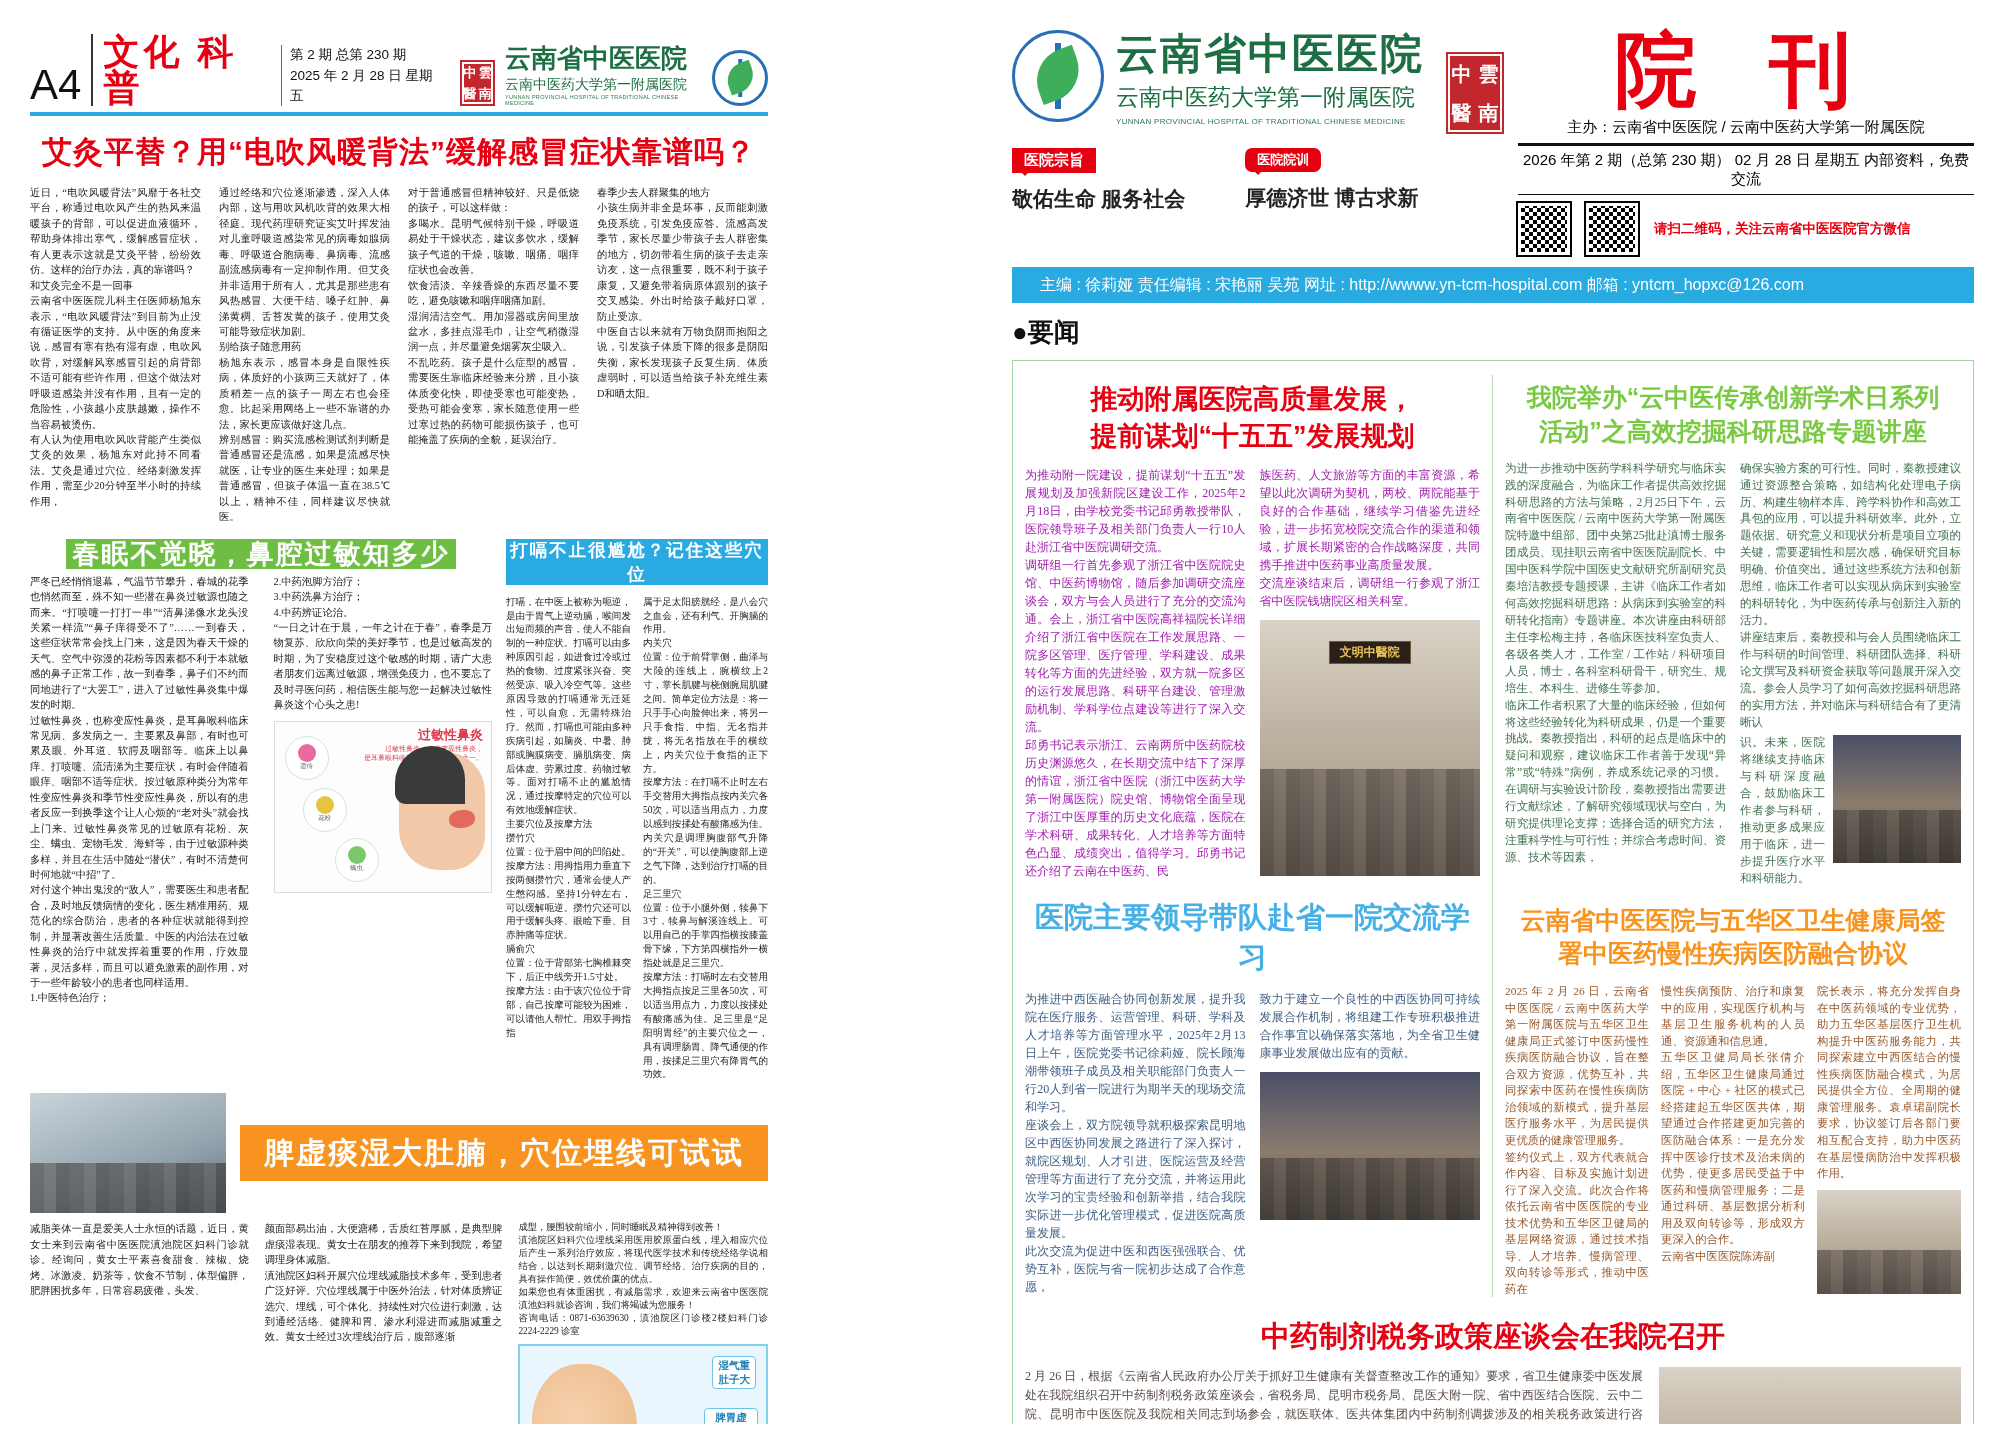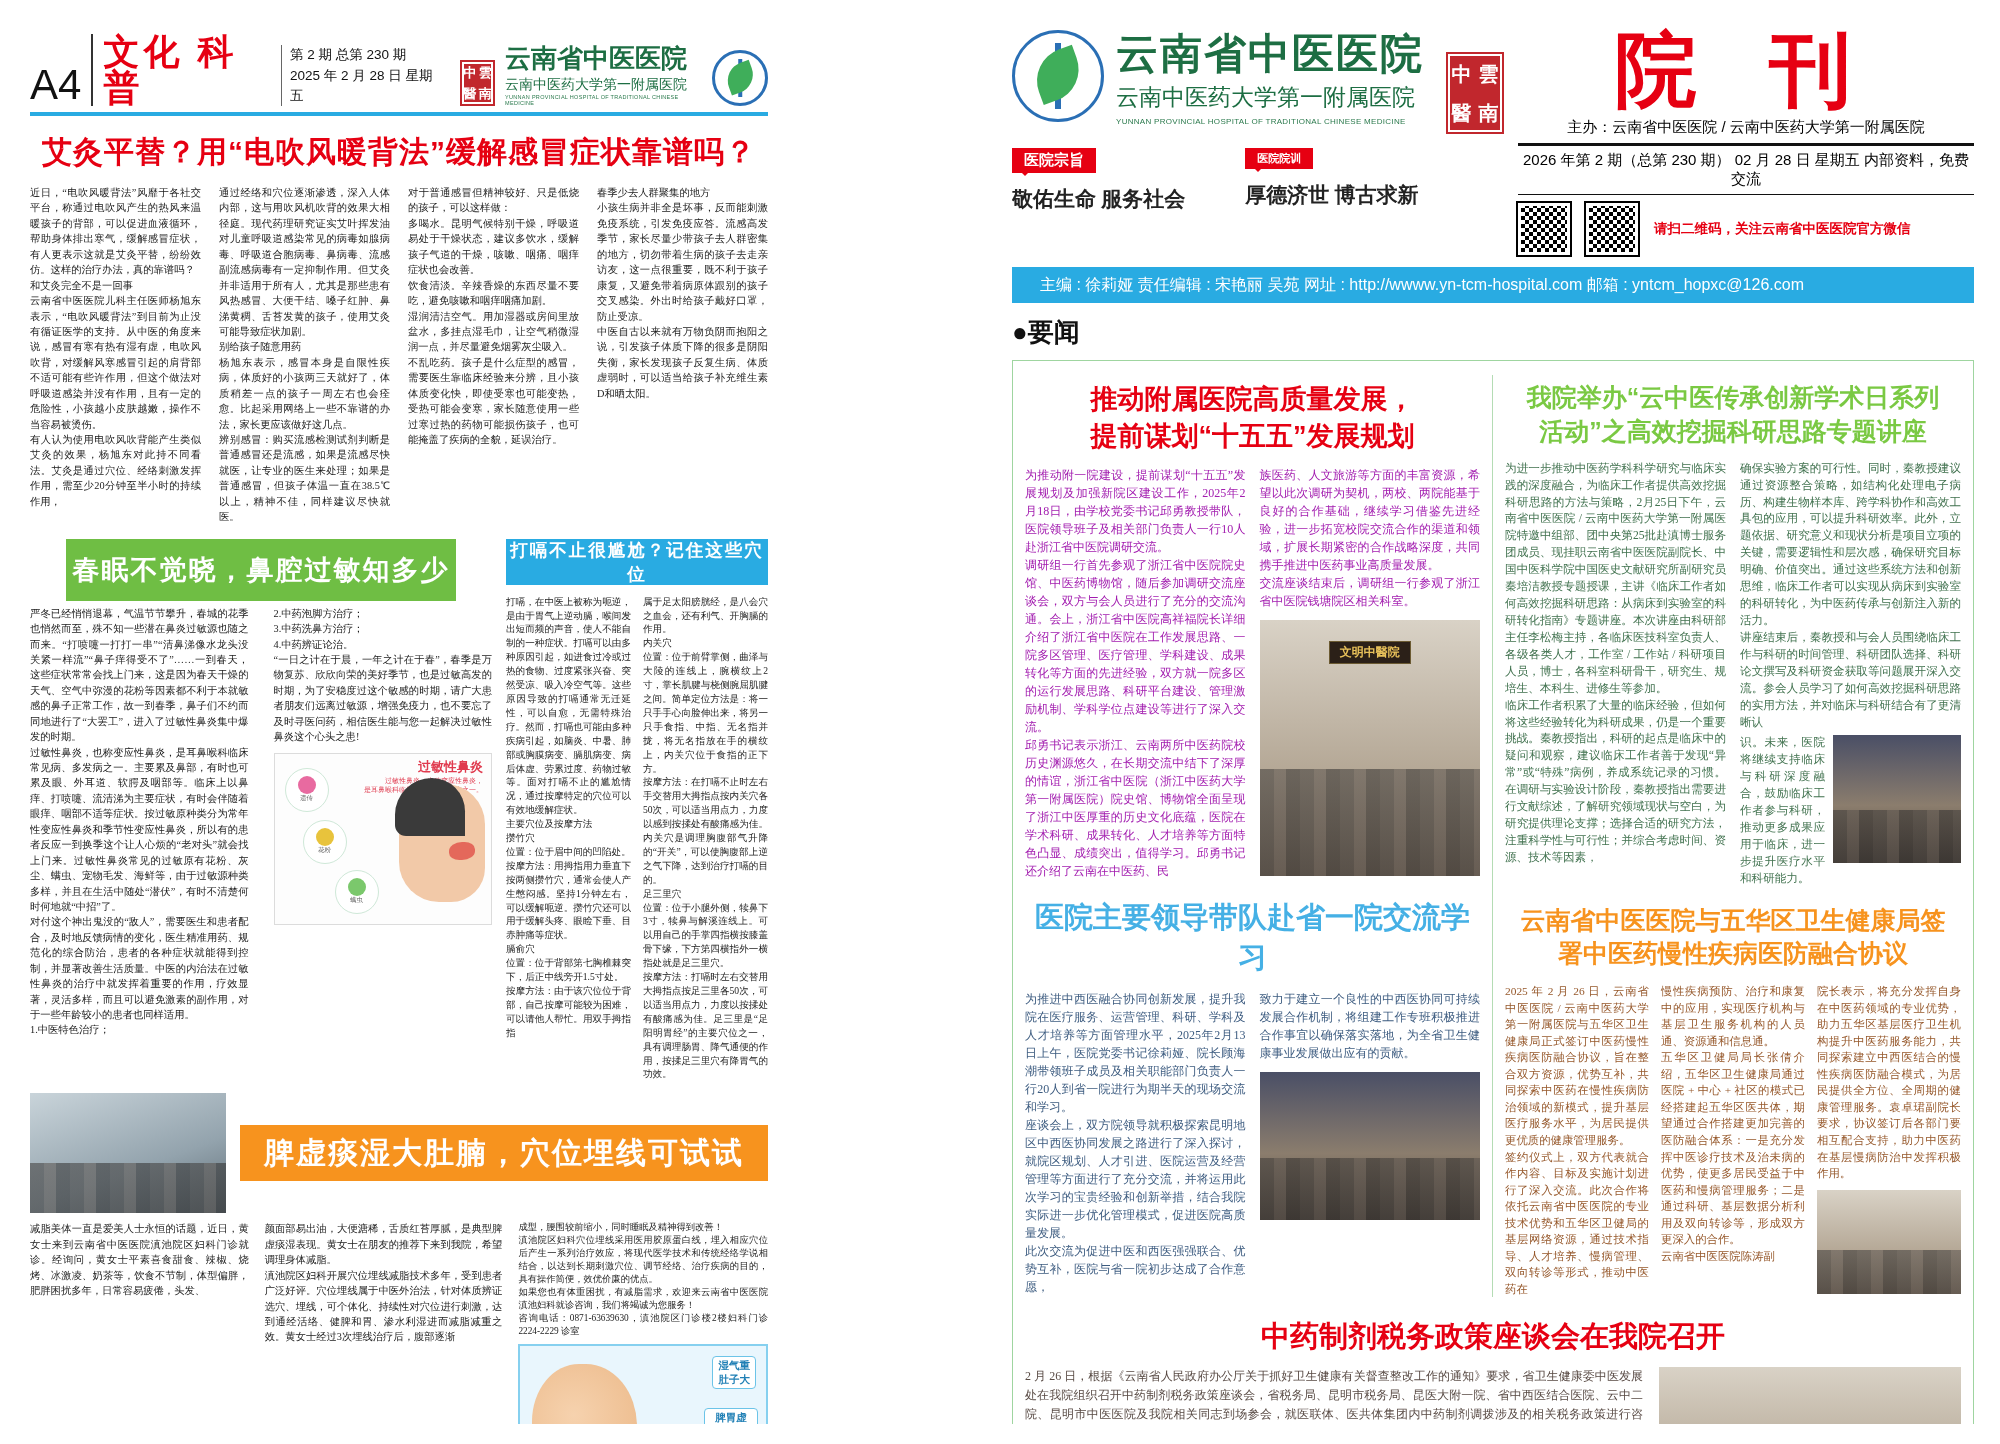--- a/index.html
+++ b/index.html
@@ -139,21 +139,21 @@
 湿润清洁空气。用加湿器或房间里放盆水，多挂点湿毛巾，让空气稍微湿润一点，并尽量避免烟雾灰尘吸入。
 不乱吃药。孩子是什么症型的感冒，需要医生靠临床经验来分辨，且小孩体质变化快，即使受寒也可能变热，受热可能会变寒，家长随意使用一些过寒过热的药物可能损伤孩子，也可能掩盖了疾病的全貌，延误治疗。</div>
         <div class="bodytxt" style="font-size:10.3px;line-height:1.5;">春季少去人群聚集的地方
 小孩生病并非全是坏事，反而能刺激免疫系统，引发免疫应答。流感高发季节，家长尽量少带孩子去人群密集的地方，切勿带着生病的孩子去走亲访友，这一点很重要，既不利于孩子康复，又避免带着病原体跟别的孩子交叉感染。外出时给孩子戴好口罩，防止受凉。
 中医自古以来就有万物负阴而抱阳之说，引发孩子体质下降的很多是阴阳失衡，家长发现孩子反复生病、体质虚弱时，可以适当给孩子补充维生素D和晒太阳。</div>
       </div>
     </div>
 
     <div style="display:flex;gap:14px;margin-top:14px;">
       <div style="width:462px;">
-        <div class="banner bn-green" style="height:62px;font-size:27px;margin:0 36px;">春眠不觉晓，鼻腔过敏知多少</div>
+        <div class="banner bn-green" style="height:30px;font-size:27px;margin:0 36px;">春眠不觉晓，鼻腔过敏知多少</div>
         <div class="cols" style="gap:25px;margin-top:5px;">
           <div class="bodytxt" style="font-size:10.3px;line-height:1.5;">严冬已经悄悄退幕，气温节节攀升，春城的花季也悄然而至，殊不知一些潜在鼻炎过敏源也随之而来。“打喷嚏一打打一串”“清鼻涕像水龙头没关紧一样流”“鼻子痒得受不了”……一到春天，这些症状常常会找上门来，这是因为春天干燥的天气、空气中弥漫的花粉等因素都不利于本就敏感的鼻子正常工作，故一到春季，鼻子们不约而同地进行了“大罢工”，进入了过敏性鼻炎集中爆发的时期。
 过敏性鼻炎，也称变应性鼻炎，是耳鼻喉科临床常见病、多发病之一。主要累及鼻部，有时也可累及眼、外耳道、软腭及咽部等。临床上以鼻痒、打喷嚏、流清涕为主要症状，有时会伴随着眼痒、咽部不适等症状。按过敏原种类分为常年性变应性鼻炎和季节性变应性鼻炎，所以有的患者反应一到换季这个让人心烦的“老对头”就会找上门来。过敏性鼻炎常见的过敏原有花粉、灰尘、螨虫、宠物毛发、海鲜等，由于过敏源种类多样，并且在生活中随处“潜伏”，有时不清楚何时何地就“中招”了。
 对付这个神出鬼没的“敌人”，需要医生和患者配合，及时地反馈病情的变化，医生精准用药、规范化的综合防治，患者的各种症状就能得到控制，并显著改善生活质量。中医的内治法在过敏性鼻炎的治疗中就发挥着重要的作用，疗效显著，灵活多样，而且可以避免激素的副作用，对于一些年龄较小的患者也同样适用。
 1.中医特色治疗；</div>
           <div>
             <div class="bodytxt" style="font-size:10.3px;line-height:1.5;">2.中药泡脚方治疗；
 3.中药洗鼻方治疗；
 4.中药辨证论治。
 “一日之计在于晨，一年之计在于春”，春季是万物复苏、欣欣向荣的美好季节，也是过敏高发的时期，为了安稳度过这个敏感的时期，请广大患者朋友们远离过敏源，增强免疫力，也不要忘了及时寻医问药，相信医生能与您一起解决过敏性鼻炎这个心头之患!</div>
@@ -241,21 +241,21 @@
             <div class="af" style="font-size:23px;">云南中医药大学第一附属医院</div>
             <div class="en" style="font-size:8px;margin-top:4px;">YUNNAN PROVINCIAL HOSPITAL OF TRADITIONAL CHINESE MEDICINE</div>
           </div>
         </div>
         <div style="display:flex;gap:60px;margin-top:22px;">
           <div>
             <span class="tag" style="font-size:15px;">医院宗旨</span>
             <div class="calli" style="font-size:21px;margin-top:12px;">敬佑生命 服务社会</div>
           </div>
           <div>
-            <span class="tag" style="font-size:11px;">医院院训</span>
+            <span class="tag" style="font-size:13px;border-radius:7px;">医院院训</span>
             <div class="calli" style="font-size:21px;margin-top:12px;">厚德济世 博古求新</div>
           </div>
         </div>
       </div>
       <div class="seal" style="width:58px;height:82px;font-size:20px;align-self:flex-start;margin-top:26px;">
         <span>中</span>
           <span>雲</span>
         <span>醫</span>
           <span>南</span>
       </div>

